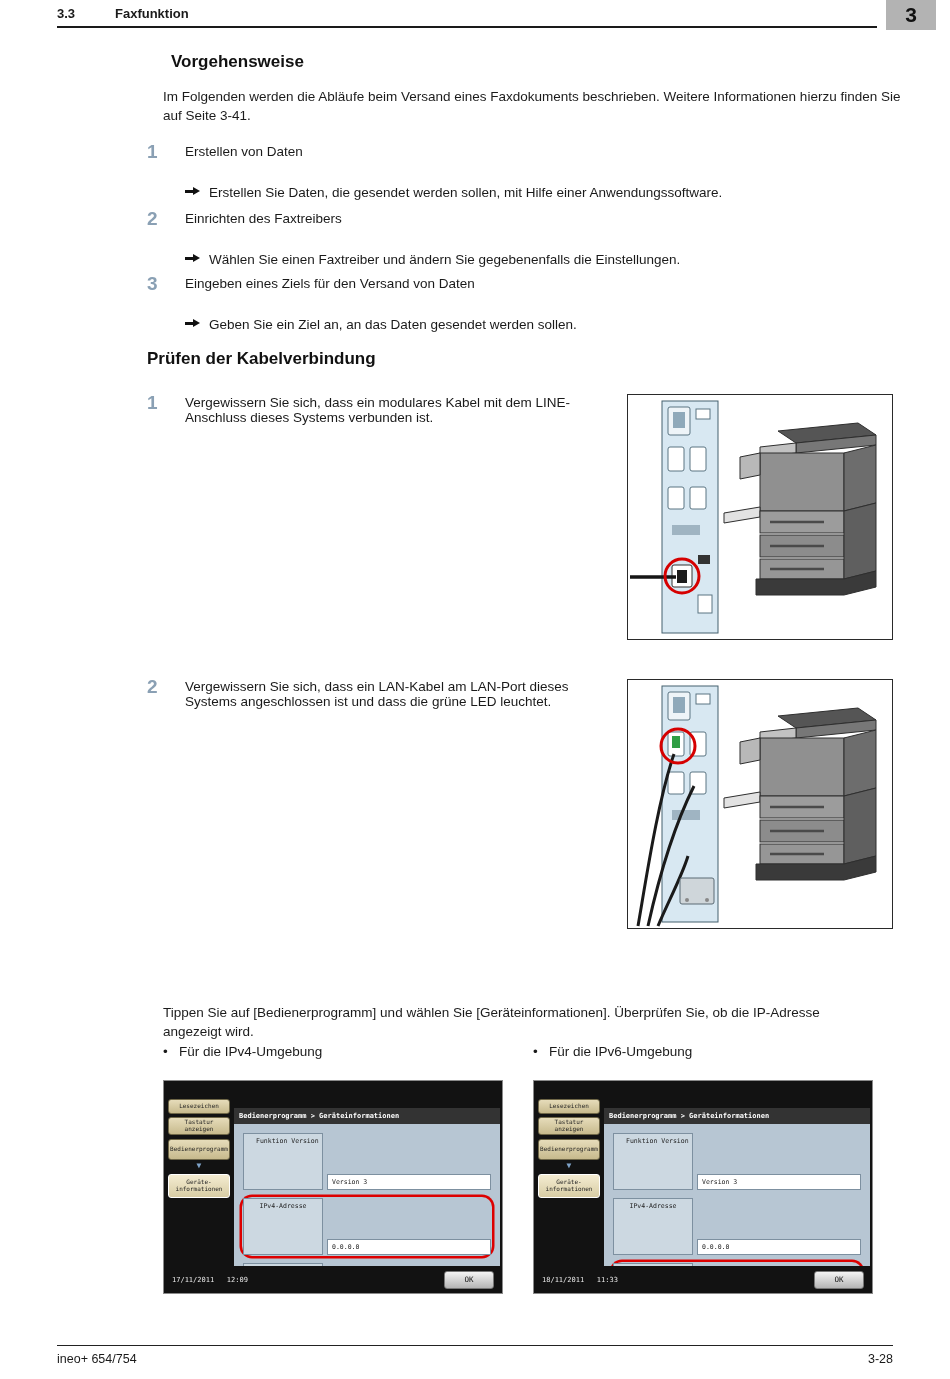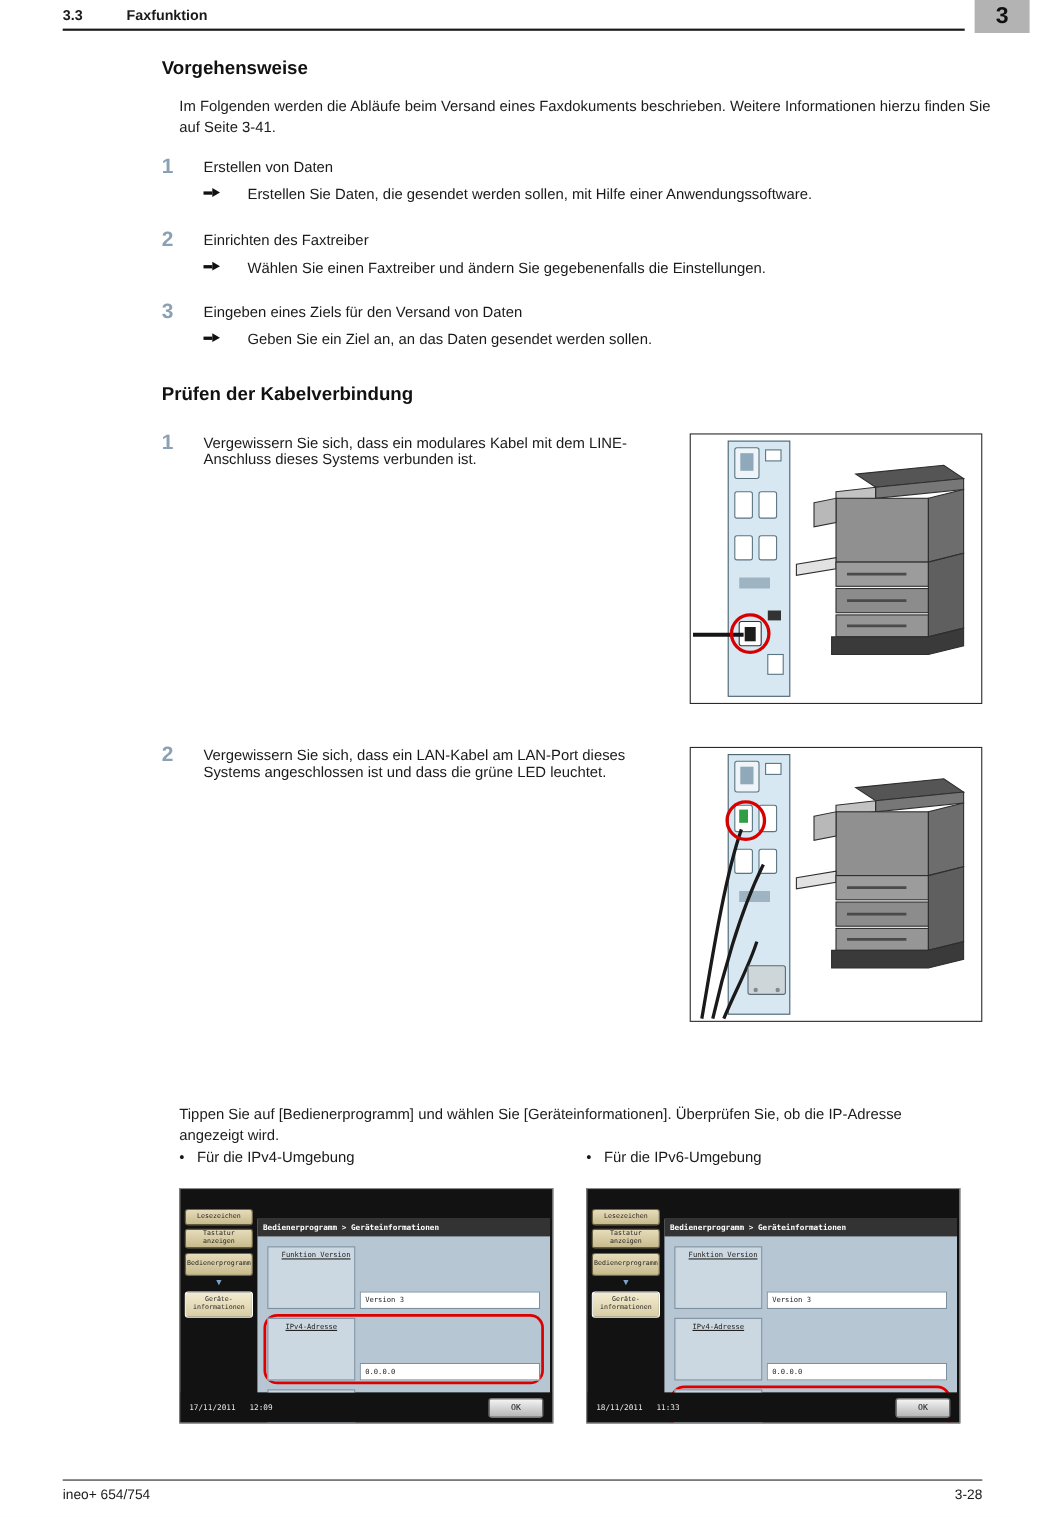--- a/index.html
+++ b/index.html
@@ -16,21 +16,21 @@
     position:absolute; right:14px; top:0; width:50px; height:30px;
     background:#b3b3b3; display:flex; align-items:center; justify-content:center;
     font-size:21px; font-weight:bold; color:#111;
   }
   
   .h-main { position:absolute; left:147px; font-size:17px; font-weight:bold; color:#111; }
   .body-text { position:absolute; left:163px; font-size:13.5px; line-height:1.42; color:#1c1c1c; }
   .step { position:absolute; left:147px; display:flex; }
   .step-num { width:38px; font-size:19px; font-weight:bold; color:#8aa0b4; line-height:1; padding-top:1px; }
   .step-title { font-size:13.5px; padding-top:3px; }
-  .step-detail { display:flex; align-items:flex-start; margin-top:8px; font-size:13.5px; line-height:1.42;gap:16px; }
+  .step-detail { display:flex; align-items:flex-start; margin-top:24px; font-size:13.5px; line-height:1.42; }
   .arrow-icon { position:relative; display:inline-block; width:15px; height:9px; margin:4px 9px 0 0; flex:none; }
   .arrow-icon::before { content:""; position:absolute; left:0; top:3px; width:8px; height:3px; background:#111; }
   .arrow-icon::after { content:""; position:absolute; left:8px; top:0; width:0; height:0;
     border-left:7px solid #111; border-top:4.5px solid transparent; border-bottom:4.5px solid transparent; }
   
   .fig { position:absolute; left:627px; width:266px; background:#fff; border:1px solid #2a2a2a; box-sizing:border-box; }
   .fig svg { display:block; }
   
   .bullet-line { position:absolute; top:1044px; display:flex; font-size:13.5px; }
   .bullet-dot { width:16px; flex:none; }
@@ -49,21 +49,21 @@
   }
   .scr-btn.active { background:linear-gradient(#f4ecd2, #d8cda4); border:1px solid #ffffff; }
   .scr-arrow { position:absolute; left:0; right:0; top:81px; text-align:center; color:#7fa3c8; font-size:8px; line-height:1; }
   .scr-main { position:absolute; left:70px; top:27px; right:2px; bottom:27px; background:#b7c6d3; }
   .scr-crumb { background:#333333; color:#ffffff; font-size:7px; font-weight:bold; padding:4px 5px; white-space:nowrap; }
   .scr-row { display:flex; align-items:stretch; margin:6px 8px 0 8px; padding:1px; }
   .scr-row.first { margin-top:8px; }
   .scr-row.highlight { box-shadow:0 0 0 2.5px #dd0000; border-radius:10px; }
   .scr-label {
     width:80px; flex:none; box-sizing:border-box; background:#ccd8e1; border:1px solid #7d90a0;
-    font-size:6.5px; color:#222; text-align:center; padding:3px 12px; white-space:nowrap; overflow:hidden;text-decoration:underline;
+    font-size:6.5px; color:#222; text-align:center; padding:3px 12px; white-space:nowrap; overflow:hidden;
   }
   .scr-value {
     flex:1; box-sizing:border-box; background:#ffffff; border:1px solid #7d90a0;
     font-size:6.5px; color:#222; padding:3px 4px; margin-left:4px; white-space:pre; overflow:hidden;margin-top:41px;
   }
   .scr-footer {
     position:absolute; left:0; right:0; bottom:0; height:27px; background:#121212;
     display:flex; align-items:center; padding:0 8px; box-sizing:border-box;
   }
   .scr-time { color:#e8e8e8; font-size:7px; white-space:pre; }
@@ -79,38 +79,38 @@
 </head>
 <body>
 
 <div class="page">
 
   <span class="hdr-secnum">3.3</span>
   <span class="hdr-sectitle">Faxfunktion</span>
   <div class="hdr-rule"></div>
   <div class="chapter-box">3</div>
 
-  <div class="h-main" style="top:52px;">Vorgehensweise</div>
+  <div class="h-main" style="top:52px;margin-left:24px;">Vorgehensweise</div>
   <div class="body-text" style="top:87px; width:742px;">Im Folgenden werden die Abläufe beim Versand eines Faxdokuments beschrieben. Weitere Informationen hierzu finden Sie auf Seite 3-41.</div>
 
   <div class="step" style="top:141px;">
     <span class="step-num">1</span>
     <div class="step-body">
       <div class="step-title">Erstellen von Daten</div>
       <div class="step-detail">
         <span class="arrow-icon"></span>
         <span>Erstellen Sie Daten, die gesendet werden sollen, mit Hilfe einer Anwendungssoftware.</span>
       </div>
     </div>
   </div>
 
   <div class="step" style="top:208px;">
     <span class="step-num">2</span>
     <div class="step-body">
-      <div class="step-title">Einrichten des Faxtreiber</div>
+      <div class="step-title">Einrichten des Faxtreibers</div>
       <div class="step-detail">
         <span class="arrow-icon"></span>
         <span>Wählen Sie einen Faxtreiber und ändern Sie gegebenenfalls die Einstellungen.</span>
       </div>
     </div>
   </div>
 
   <div class="step" style="top:273px;">
     <span class="step-num">3</span>
     <div class="step-body">

